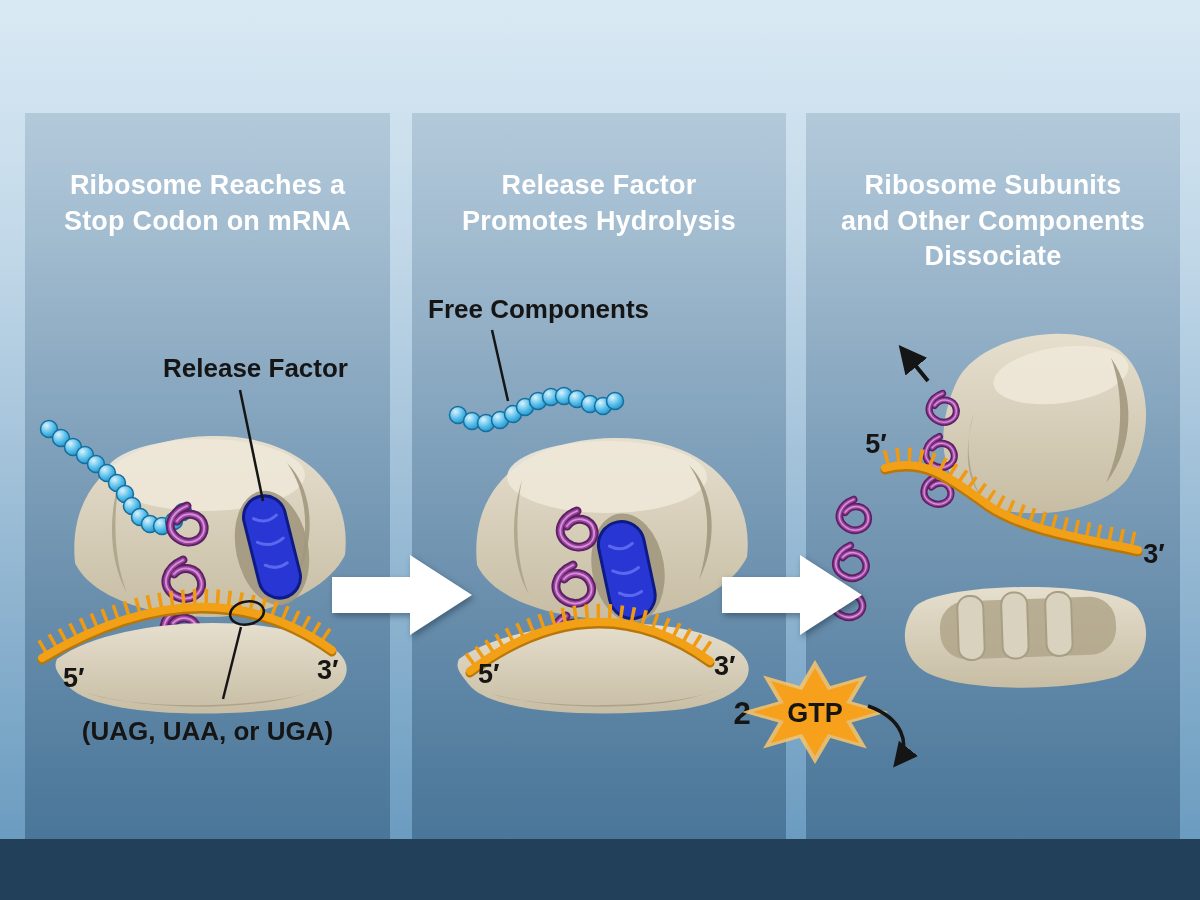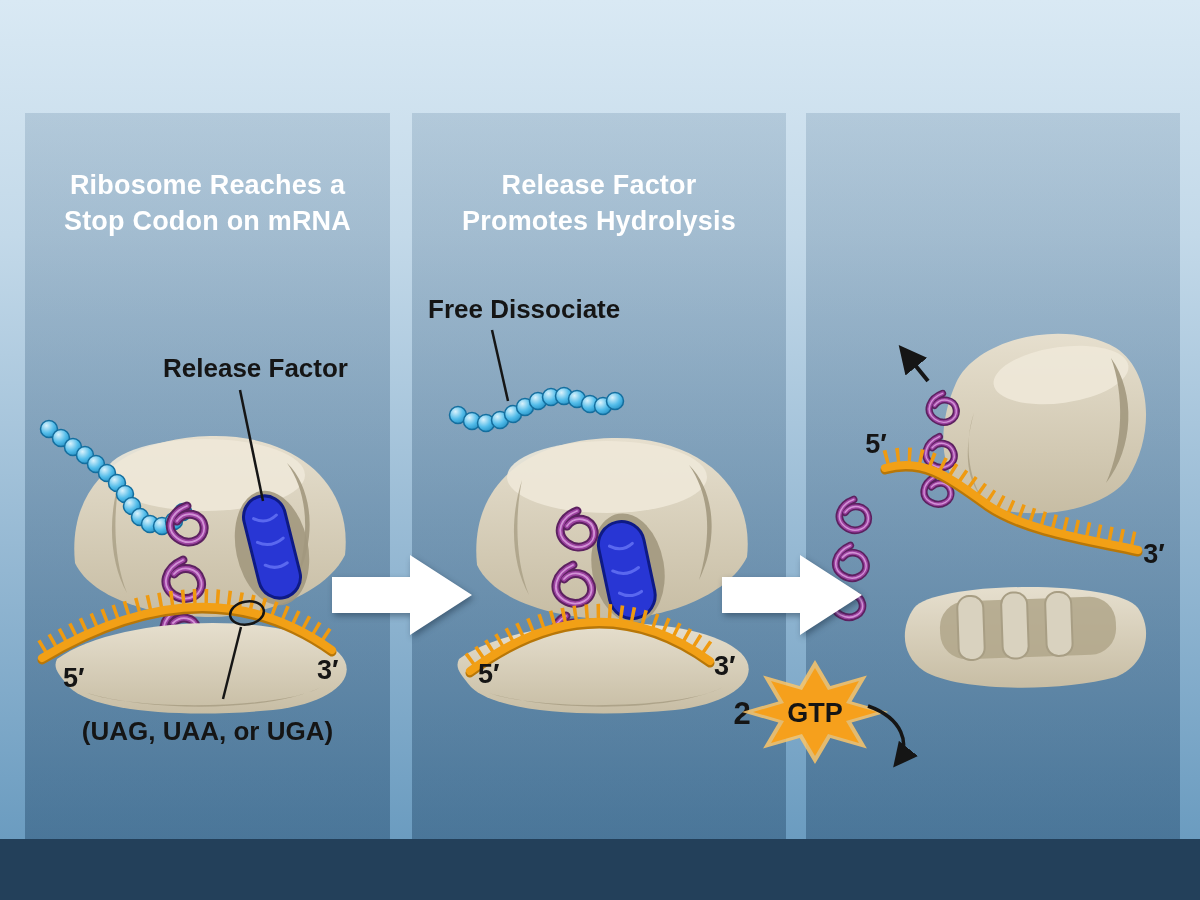--- a/index.html
+++ b/index.html
@@ -117,21 +117,21 @@
       <path d="M215,127 L238,238" stroke="#151515" stroke-width="2.5"></path>
       <path d="M198,436 L216,364" stroke="#151515" stroke-width="2.5"></path>
       <text x="38" y="424" font-size="27" font-weight="bold" fill="#151515">5′</text>
       <text x="292" y="416" font-size="27" font-weight="bold" fill="#151515">3′</text>
     </svg>
   </div>
 
   <div class="panel" id="panel-2">
     <div class="panel-title">Release Factor
 Promotes Hydrolysis</div>
-    <div class="black-label" id="fp-label">Free Dissociate</div>
+    <div class="black-label" id="fp-label">Free Components</div>
 
     <svg class="illus" width="374" height="582" viewBox="0 0 374 582">
       <use href="#riboLargeDef" transform="translate(15,2)"></use>
       <ellipse cx="216" cy="305" rx="36" ry="55" fill="#a2987e" opacity="0.9" transform="rotate(-10 216 305)"></ellipse>
       <g transform="rotate(-12 215 308)">
         <rect x="192" y="258" width="46" height="98" rx="23" stroke="#0e1a85" stroke-width="3" fill="#2836d4"></rect>
         <path d="M203,280 q11,9 23,2 M201,305 q12,9 26,2 M203,328 q10,8 22,3" stroke="#5a68ef" stroke-width="3" fill="none" stroke-linecap="round"></path>
       </g>
       <g transform="translate(3,5)">
         <use href="#trnaPath" stroke="#5c2160" stroke-width="9"></use>
@@ -159,20 +159,23 @@
         <circle cx="191" cy="143" r="8.5" fill="url(#beadGrad)" stroke="#146e9e" stroke-width="1.5"></circle>
         <circle cx="203" cy="138" r="8.5" fill="url(#beadGrad)" stroke="#146e9e" stroke-width="1.5"></circle>
       </g>
       <path d="M80,67 L96,138" stroke="#151515" stroke-width="2.5"></path>
       <text x="66" y="420" font-size="27" font-weight="bold" fill="#151515">5′</text>
       <text x="302" y="412" font-size="27" font-weight="bold" fill="#151515">3′</text>
     </svg>
   </div>
 
   <div class="panel" id="panel-3">
+    <div class="panel-title">Ribosome Subunits
+and Other Components
+Dissociate</div>
 
     <svg class="illus" width="374" height="582" viewBox="0 0 374 582">
       <g>
         <path d="M150,120 C170,75 260,55 310,85 C345,108 350,170 322,215 C295,252 210,262 165,235 C130,212 132,160 150,120 Z" fill="url(#riboGrad)"></path>
         <ellipse cx="255" cy="112" rx="68" ry="28" fill="#eee8d8" opacity="0.9" transform="rotate(-8 255 112)"></ellipse>
         <path d="M305,95 C330,130 328,185 300,220 C318,180 318,130 305,95 Z" fill="#a2987e" opacity="0.9"></path>
         <path d="M168,150 C158,185 160,215 174,232 C160,205 160,172 168,150 Z" fill="#a2987e" opacity="0.7"></path>
       </g>
       <g transform="translate(7,-64) scale(0.8)">
         <use href="#trnaPath" stroke="#5c2160" stroke-width="9"></use>

